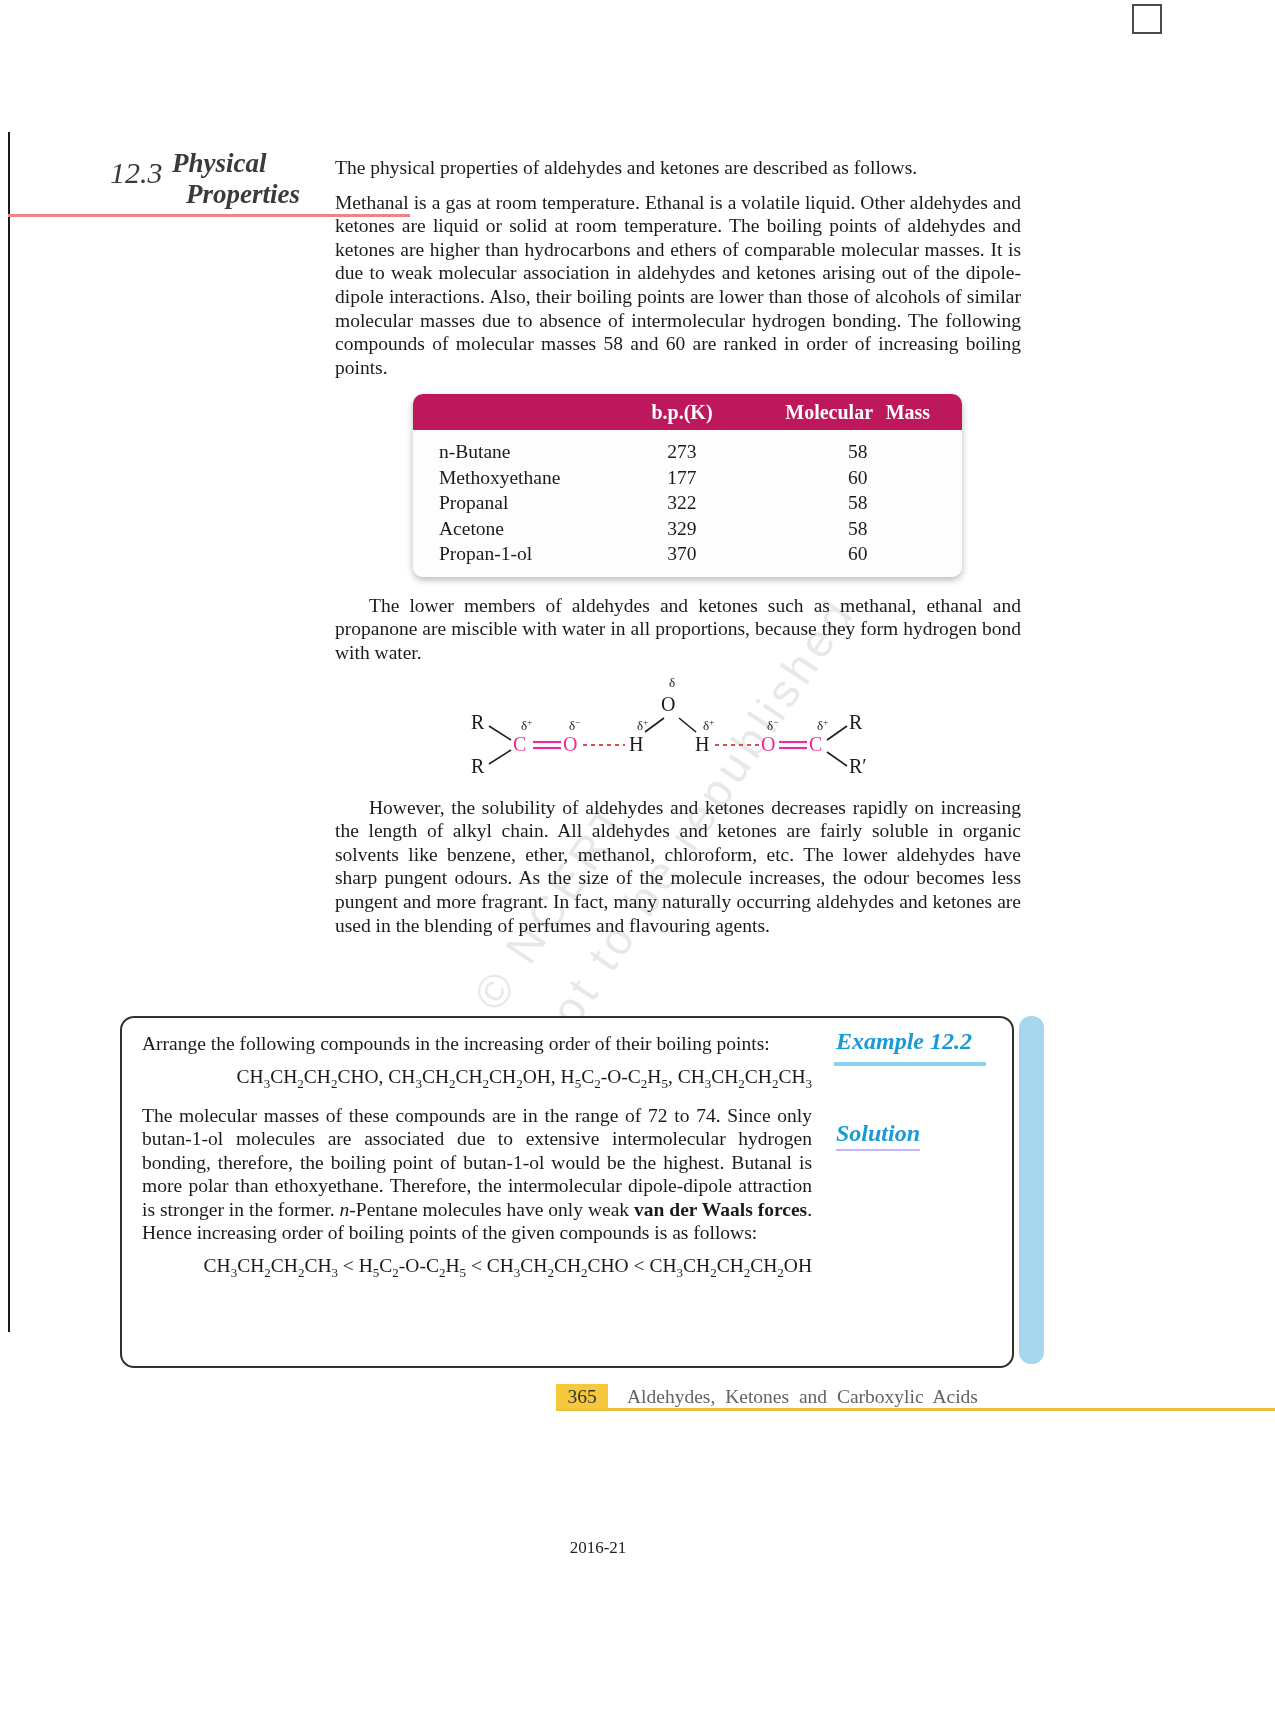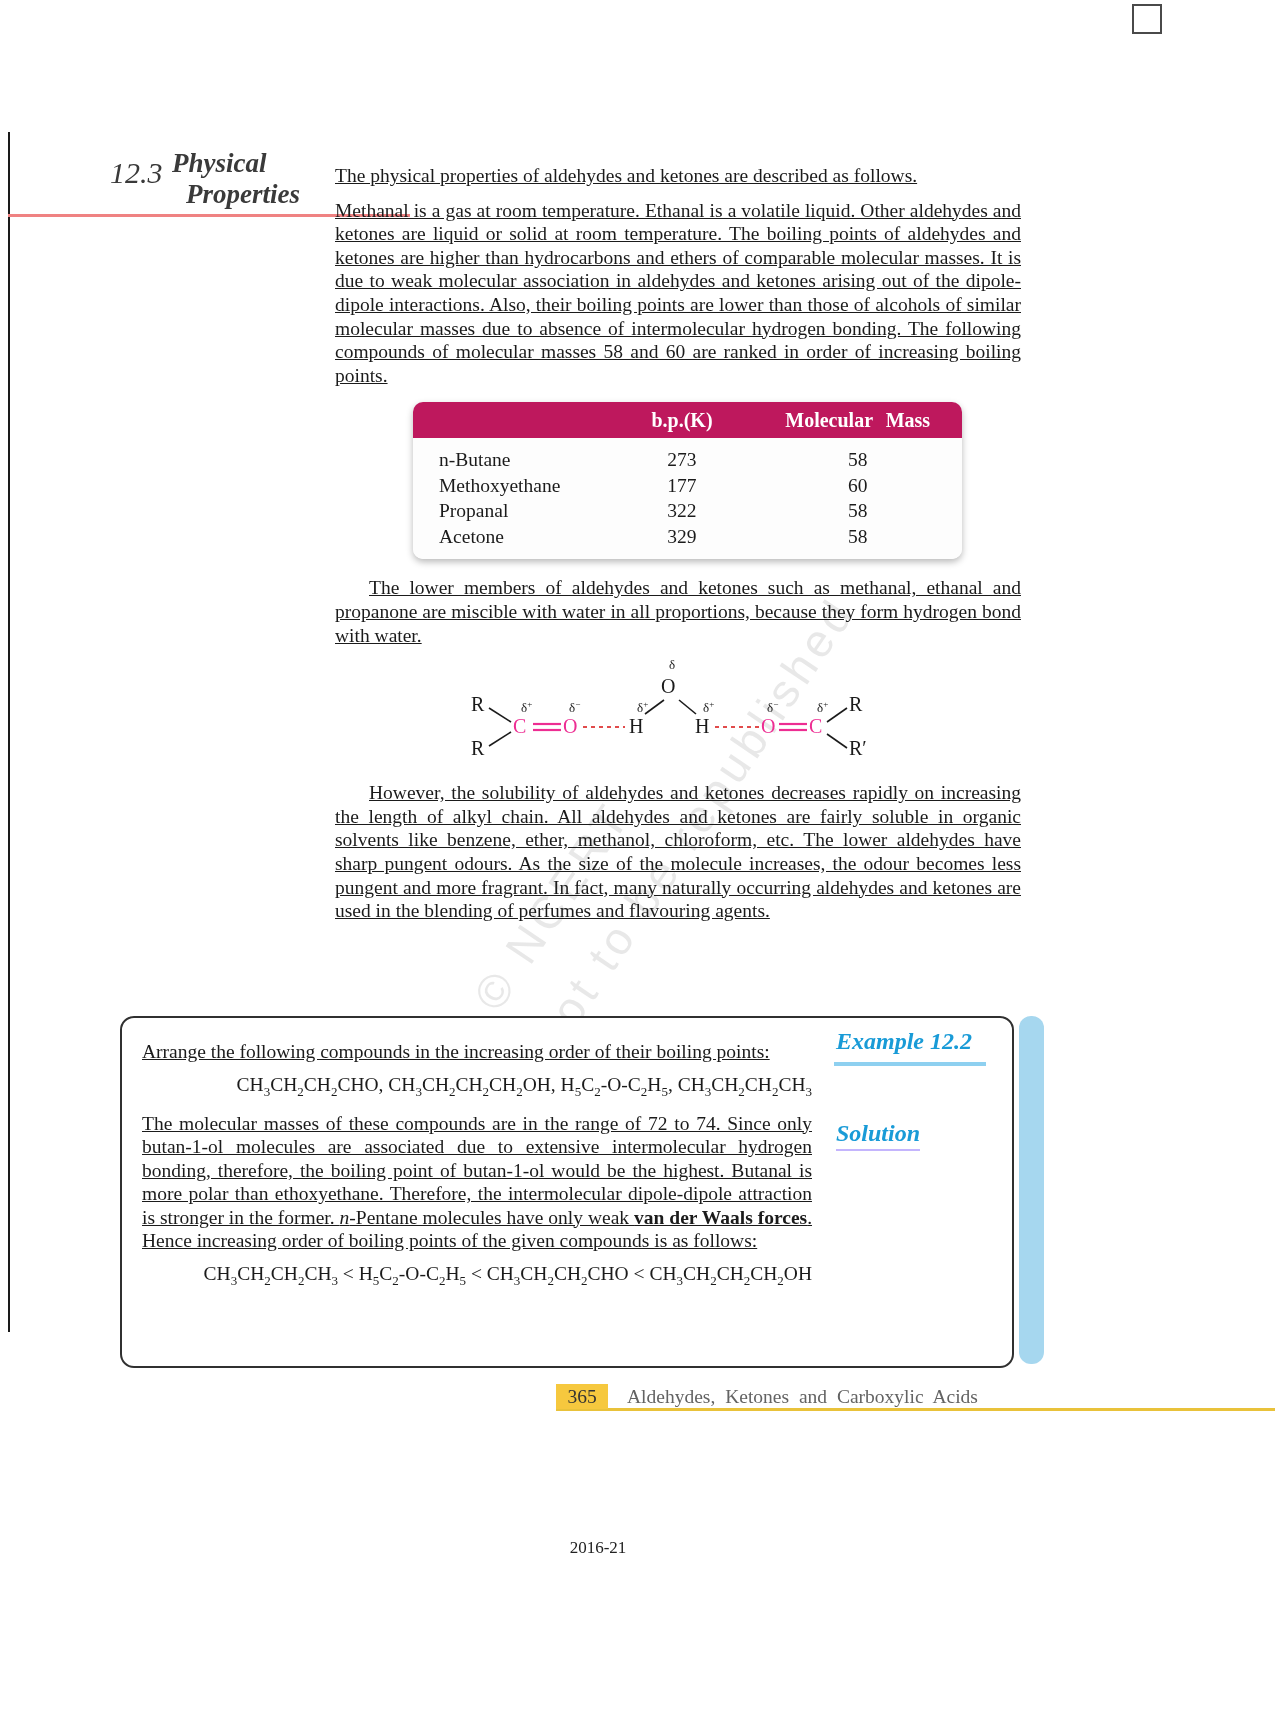--- a/index.html
+++ b/index.html
@@ -21,21 +21,21 @@
 
   
   .section-head { position:absolute; left:100px; top:148px; width:230px; z-index:2; }
   .sec-num { position:absolute; left:10px; top:8px; font-size:30px; font-style:italic; color:#3a3a3a; }
   .sec-title { position:absolute; left:72px; top:0; font-size:27px; font-style:italic; font-weight:bold; color:#3a3a3a; line-height:31px; }
   .sec-title .line2 { margin-left:14px; }
   .sec-underline { position:absolute; left:-92px; top:66px; width:402px; height:3px; background:#ef8282; }
 
   
   .main-col { position:absolute; left:335px; top:153px; width:686px; z-index:2; }
-  .body-text { font-size:19.5px; line-height:23.6px; text-align:justify; margin:11px 0 11px 0;text-decoration:underline; }
+  .body-text { font-size:19.5px; line-height:23.6px; text-align:justify; margin:3px 0 11px 0; }
   .indent { text-indent:34px; }
 
   
   .bp-table-wrap {
     margin:15px 0 17px 78px; width:549px; border-radius:10px; overflow:hidden;
     box-shadow:0 3px 7px rgba(0,0,0,0.28); background:#fdfdfd;
   }
   .bp-table { width:100%; border-collapse:separate; border-spacing:0; font-size:19.5px; }
   .bp-table thead th { background:#be185d; color:#ffffff; font-weight:bold; height:34px; font-size:20px; }
   .bp-table th.c, .bp-table td.c { text-align:center; }
@@ -137,20 +137,25 @@
           </tr>
           <tr>
             <td class="name">Propanal</td>
             <td class="c">322</td>
             <td class="c">58</td>
           </tr>
           <tr>
             <td class="name">Acetone</td>
             <td class="c">329</td>
             <td class="c">58</td>
+          </tr>
+          <tr>
+            <td class="name">Propan-1-ol</td>
+            <td class="c">370</td>
+            <td class="c">60</td>
           </tr>
         </tbody>
       </table>
     </div>
 
     <p class="body-text indent">The lower members of aldehydes and ketones such as methanal, ethanal and propanone are miscible with water in all proportions, because they form hydrogen bond with water.</p>
 
     <div class="hbond-diagram">
       <svg width="420" height="112">
         <g>

